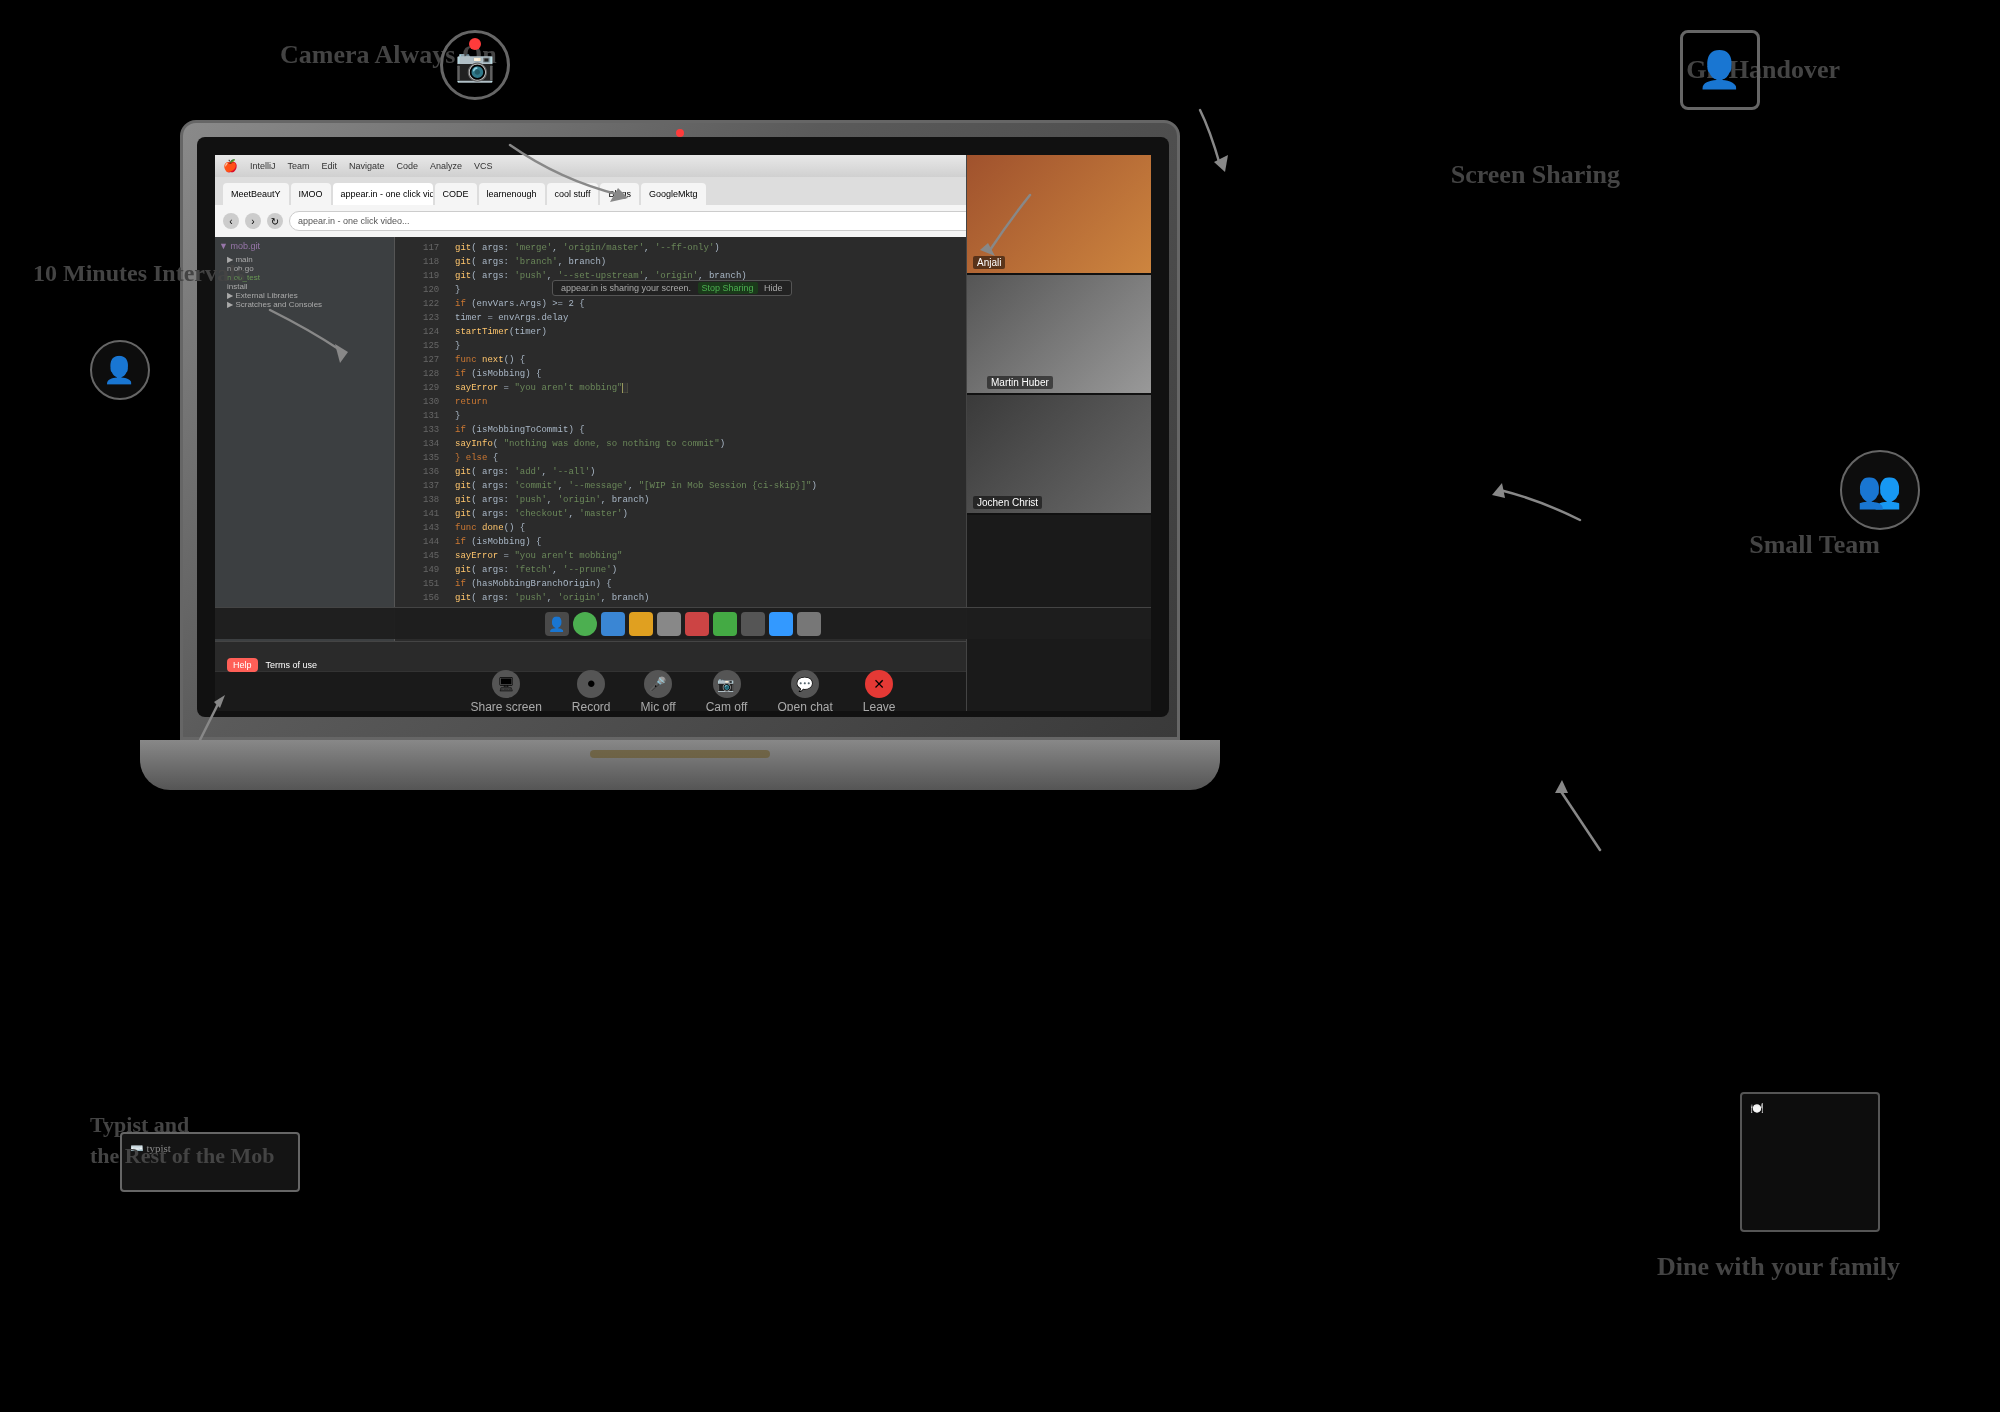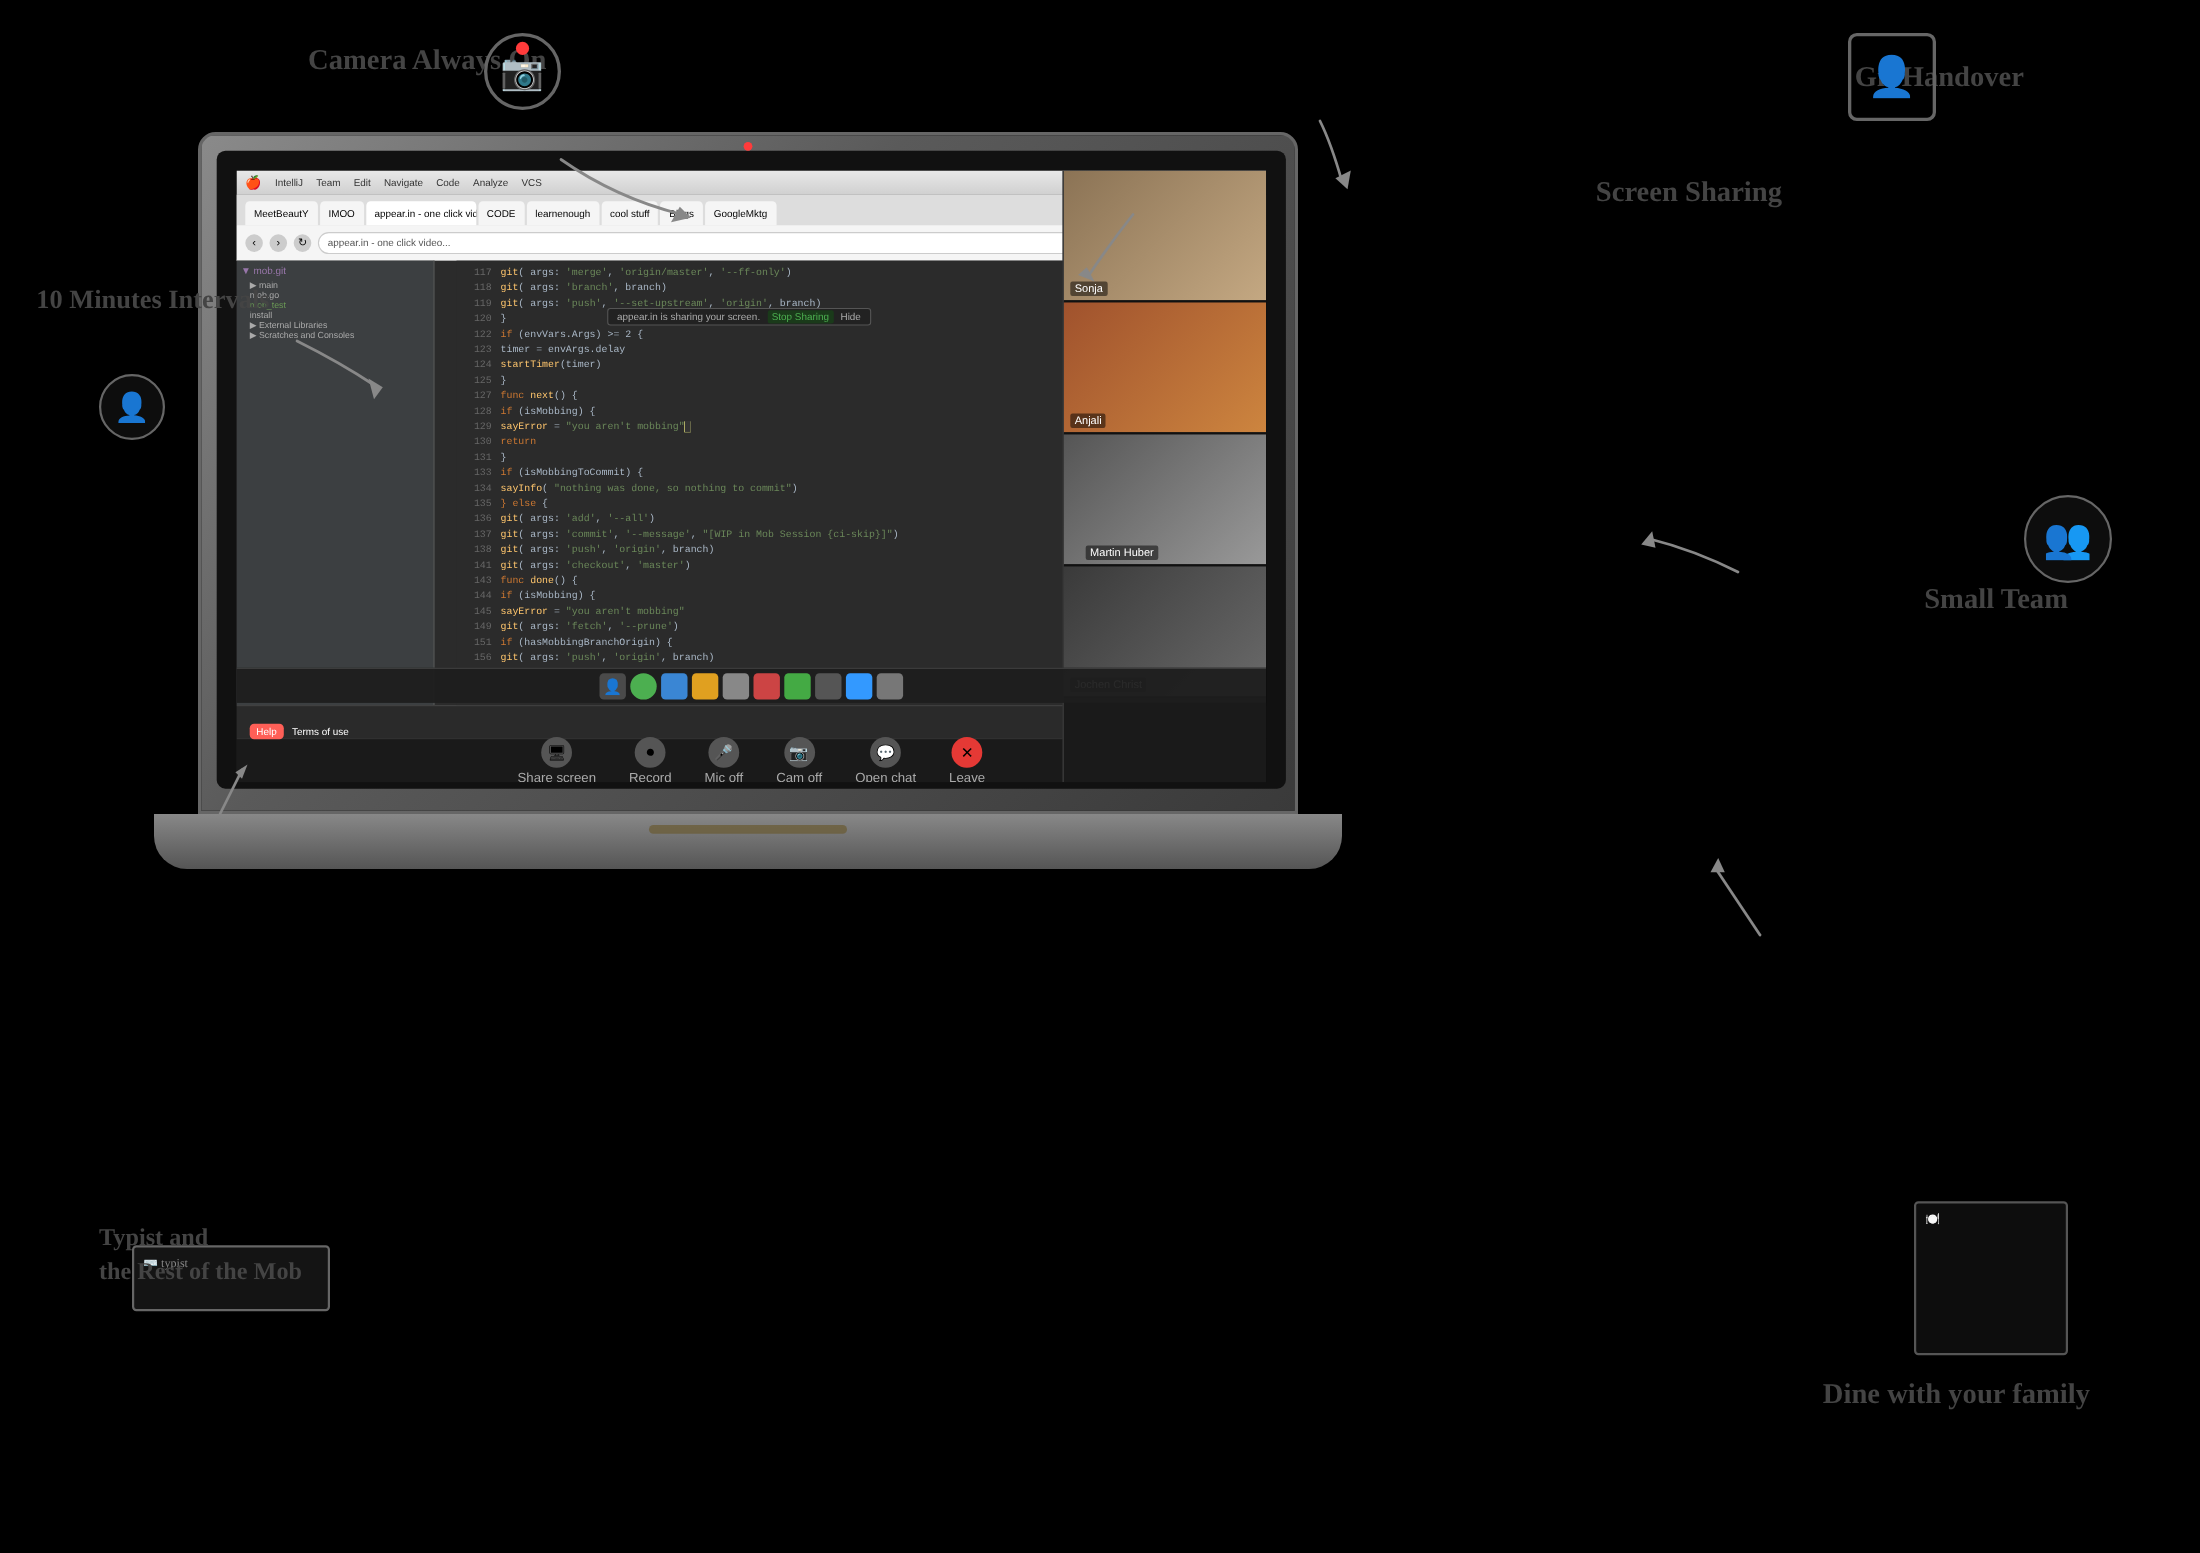--- a/index.html
+++ b/index.html
@@ -200,21 +200,20 @@
     }
 
     .code-line {
       display: flex;
       gap: 8px;
     }
 
     .line-num {
       color: #666;
       min-width: 24px;
-      text-align: right;
       user-select: none;
     }
 
     .code-kw { color: #cc7832; }
     .code-str { color: #6a8759; }
     .code-fn { color: #ffc66d; }
     .code-var { color: #a9b7c6; }
 
     
     .zoom-toolbar {
@@ -567,23 +566,20 @@
               <span><span class="code-kw">  if </span><span class="code-var">(hasMobbingBranchOrigin) {</span></span>
             </div>
             <div class="code-line">
               <span class="line-num">156</span>
               <span><span class="code-fn">  git</span><span class="code-var">( args: </span><span class="code-str">'push'</span><span class="code-var">, </span><span class="code-str">'origin'</span><span class="code-var">, branch)</span></span>
             </div>
           </div>
 
           <div style="position:absolute;right:0;top:0;width:185px;height:100%;background:#1a1a1a;border-left:1px solid #444;overflow:hidden;">
 
-            <div style="width:100%;height:120px;background:linear-gradient(135deg,#8B7355,#c4a882);position:relative;border-bottom:2px solid #111;">
-              <div style="position:absolute;bottom:4px;left:6px;font-size:10px;color:#fff;background:rgba(0,0,0,0.5);padding:1px 4px;border-radius:2px;">Sonja</div>
-            </div>
 
             <div style="width:100%;height:120px;background:linear-gradient(135deg,#a0522d,#cd853f);position:relative;border-bottom:2px solid #111;">
               <div style="position:absolute;bottom:4px;left:6px;font-size:10px;color:#fff;background:rgba(0,0,0,0.5);padding:1px 4px;border-radius:2px;">Anjali</div>
             </div>
 
             <div style="width:100%;height:120px;background:linear-gradient(135deg,#555,#999);position:relative;border-bottom:2px solid #111;">
               <div style="position:absolute;bottom:4px;left:20px;font-size:10px;color:#fff;background:rgba(0,0,0,0.5);padding:1px 4px;border-radius:2px;margin-top:13px;">Martin Huber</div>
             </div>
 
             <div style="width:100%;height:120px;background:linear-gradient(135deg,#3a3a3a,#6a6a6a);position:relative;border-bottom:2px solid #111;">

